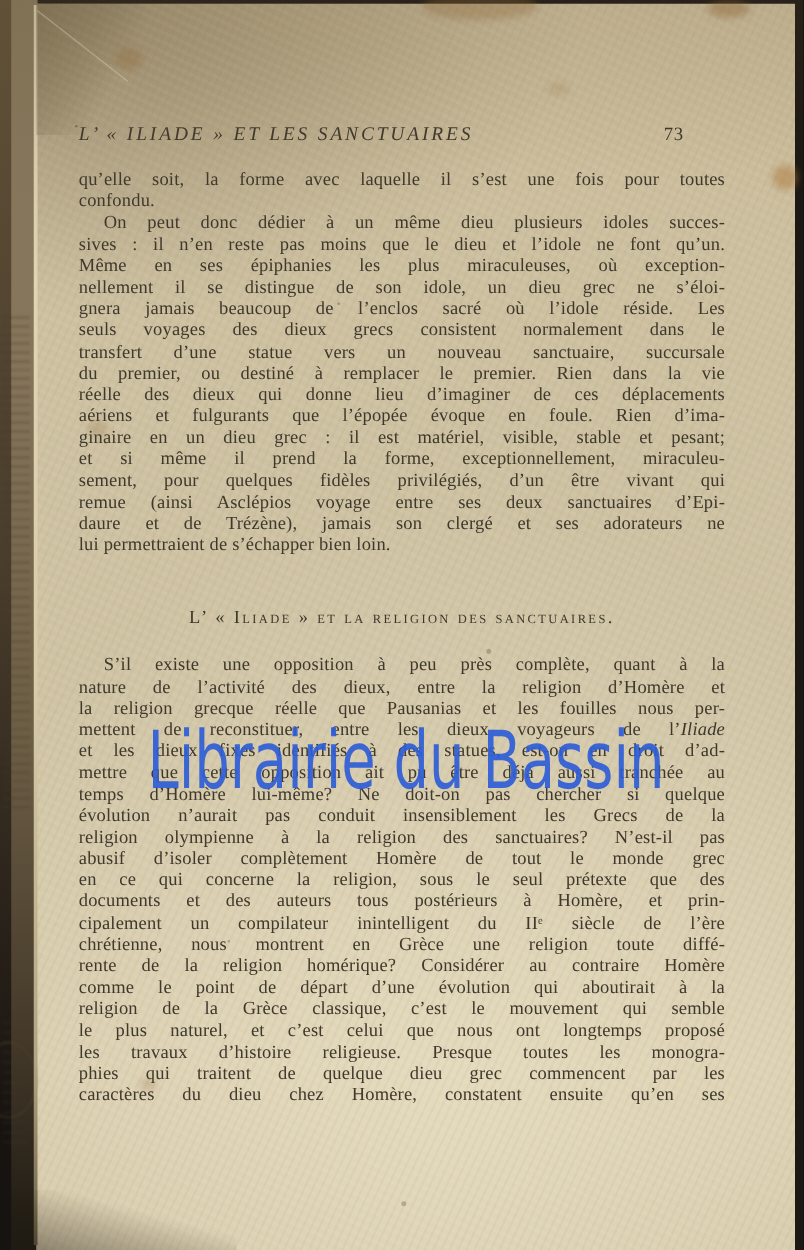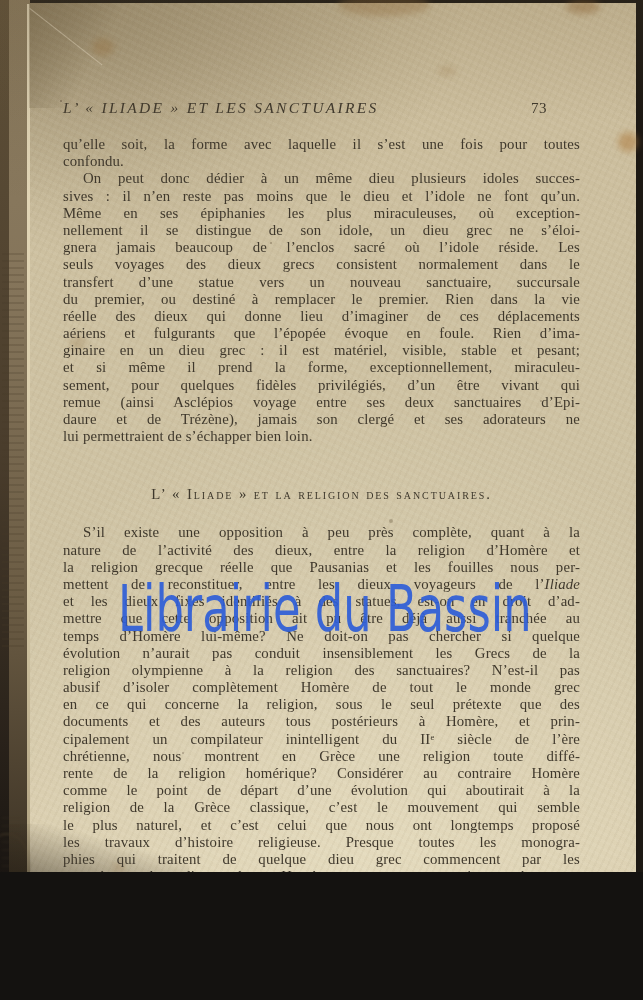--- a/index.html
+++ b/index.html
@@ -1,17 +1,17 @@
 <!DOCTYPE html>
 <html><head>
 <meta charset="utf-8">
 <style>
   html,body{margin:0;padding:0;background:#141210;}
   .stage{
-    position:relative;width:643px;height:872px;overflow:hidden;
+    position:relative;width:643px;height:1000px;overflow:hidden;
     background:#1c1813;
     font-family:"Liberation Serif","DejaVu Serif",serif;
   }
   
   .left-edge{
     position:absolute;left:0;top:0;width:30px;height:1000px;z-index:1;
     background:linear-gradient(180deg,#8d7d60 0%,#84745a 30%,#6b5c44 60%,#463b2b 82%,#1d1912 100%);
   }
   .left-edge-dark{
     position:absolute;left:0;top:0;width:9px;height:1000px;z-index:2;

